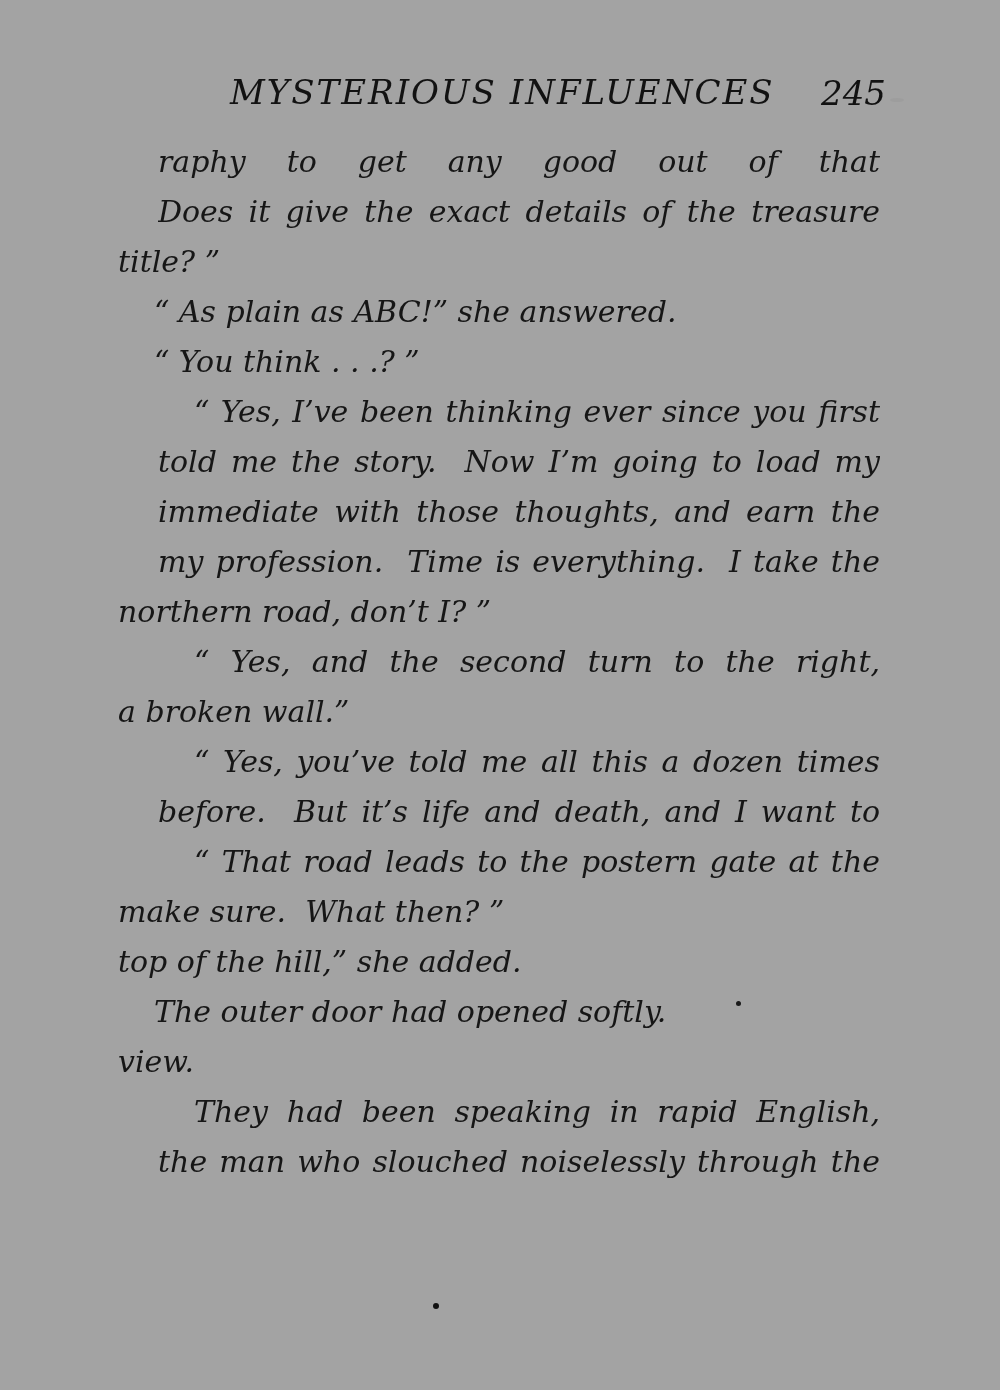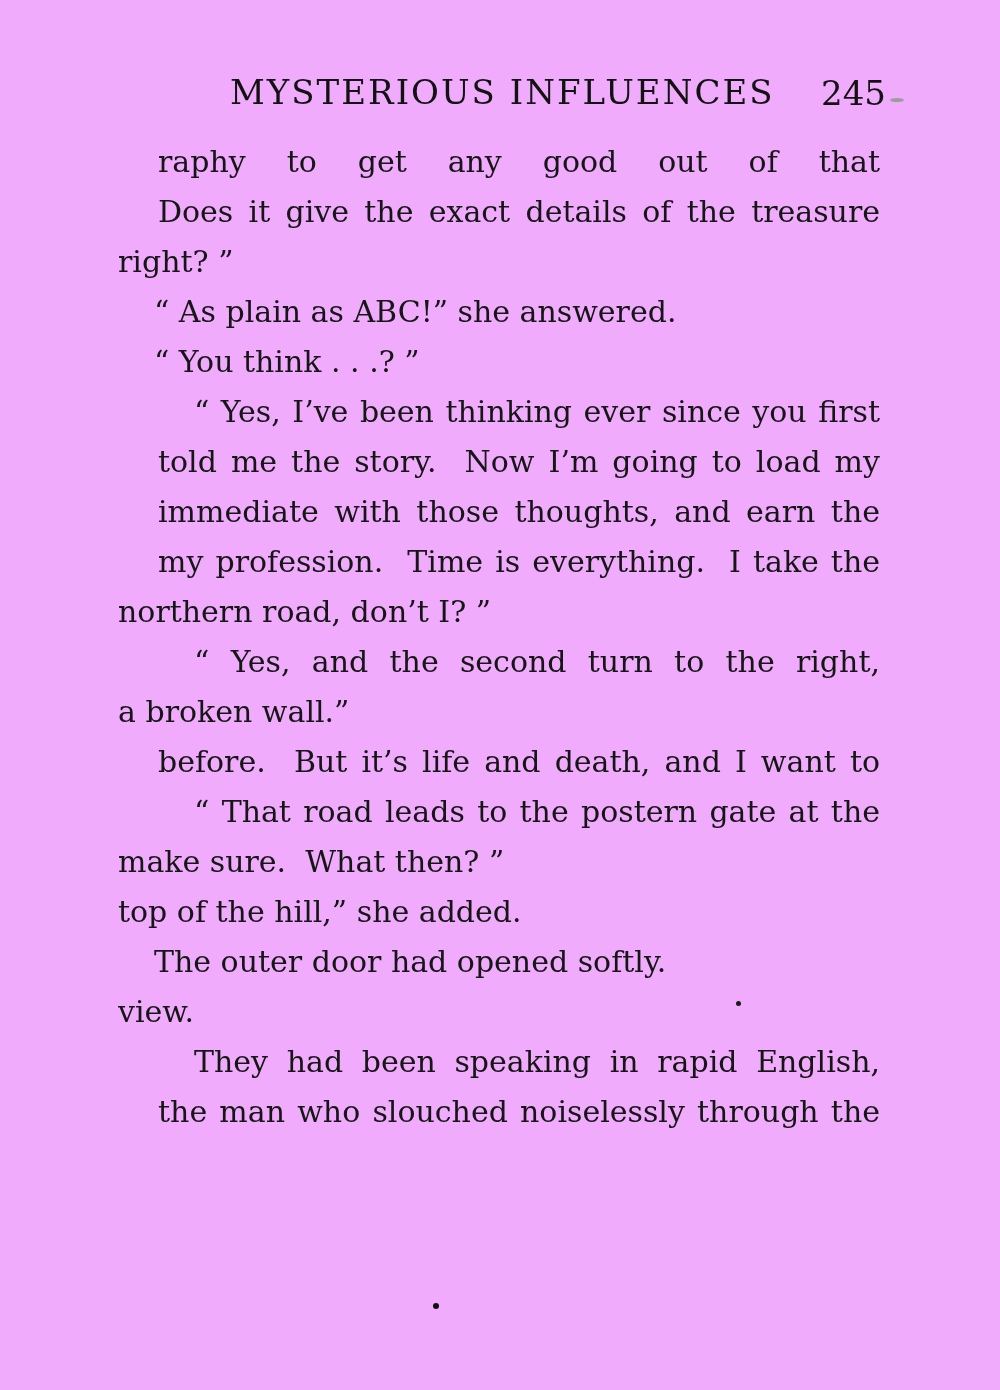--- a/index.html
+++ b/index.html
@@ -6,21 +6,22 @@
   body {
     width:1000px; height:1390px;
     background:#ffffff;
     position:relative;
     overflow:hidden;
     font-family:"DejaVu Serif", serif;
     color:#141414;
   }
   .page {
     position:absolute; inset:0;
-    background:#f0abfc;
+    background:#a3a3a3;
+    font-style:italic;
   }
   
   .running-head {
     position:absolute; top:72px; left:0; width:1000px; height:46px;
   }
   .head-title {
     position:absolute; left:230px; width:528px; top:0;
     text-align:center;
     font-size:34px;
     letter-spacing:2px;
@@ -58,30 +59,31 @@
 
   <div class="running-head">
     <div class="head-title">MYSTERIOUS INFLUENCES</div>
     <div class="head-pagenum">245</div>
   </div>
 
   <div class="body-text">
 
   <div class="line just">raphy to get any good out of that memorandum.</div>
       <div class="line just">Does it give the exact details of the treasure</div>
-      <div class="line">right? ”</div>
+      <div class="line">title? ”</div>
       <div class="line indent">“ As plain as ABC!” she answered.</div>
       <div class="line indent">“ You think . . .? ”</div>
       <div class="line just indent">“ Yes, I’ve been thinking ever since you first</div>
       <div class="line just">told me the story.  Now I’m going to load my</div>
       <div class="line just">immediate with those thoughts, and earn the title of</div>
       <div class="line just">my profession.  Time is everything.  I take the</div>
       <div class="line">northern road, don’t I? ”</div>
       <div class="line just indent">“ Yes, and the second turn to the right, through</div>
       <div class="line">a broken wall.”</div>
+      <div class="line just indent">“ Yes, you’ve told me all this a dozen times</div>
       <div class="line just">before.  But it’s life and death, and I want to</div>
       <div class="line just indent">“ That road leads to the postern gate at the</div>
       <div class="line">make sure.  What then? ”</div>
       <div class="line">top of the hill,” she added.</div>
       <div class="line indent">The outer door had opened softly.</div>
       <div class="line">view.</div>
       <div class="line just indent">They had been speaking in rapid English, but</div>
       <div class="line just">the man who slouched noiselessly through the</div>
     </div>
 

